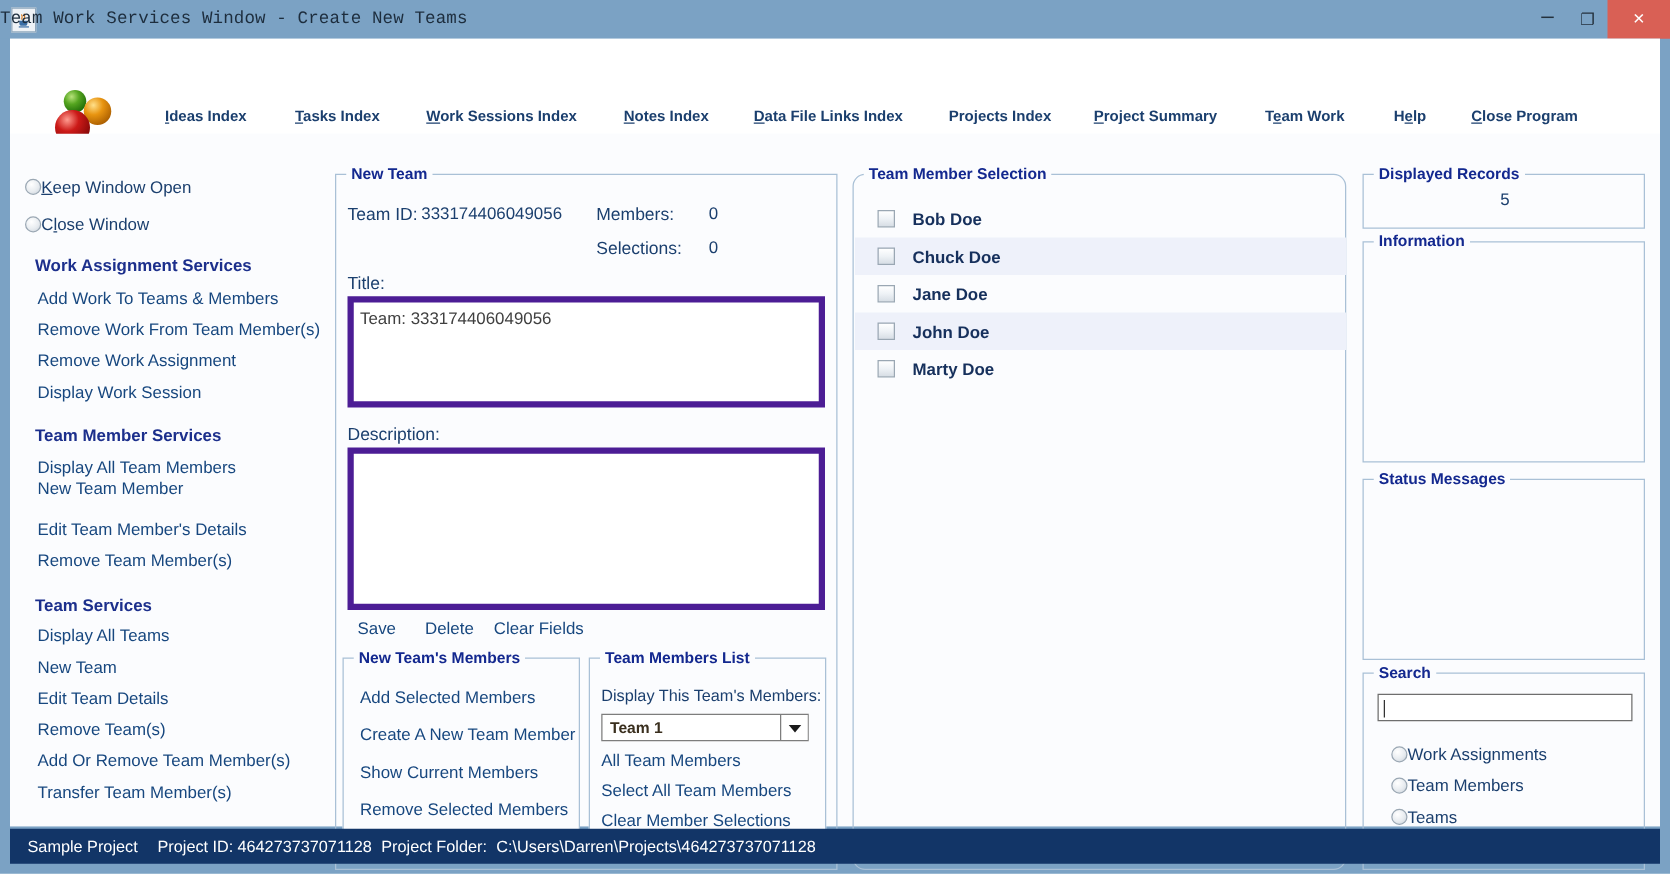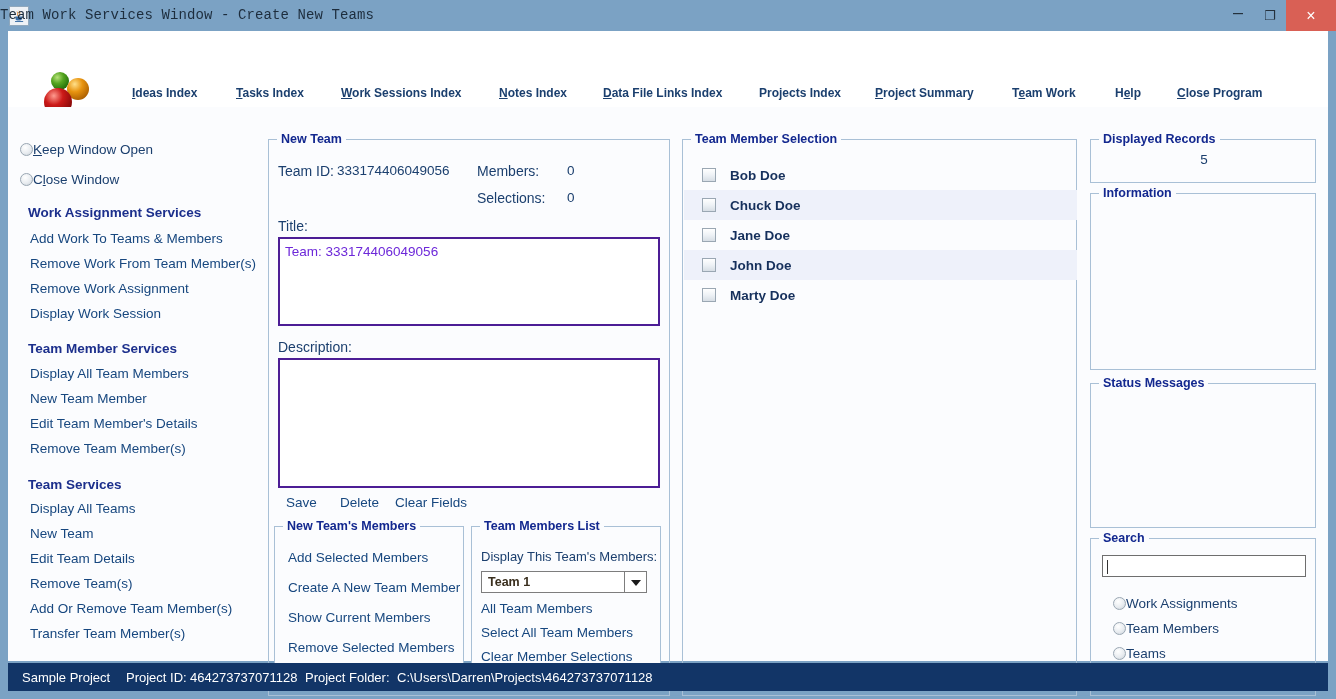--- a/index.html
+++ b/index.html
@@ -184,24 +184,24 @@
   }
   .val {
     position: absolute;
     font-size: 13.5px;
     color: #1b3f6e;
     white-space: nowrap;
   }
   .textbox {
     position: absolute;
     background: #ffffff;
-    border: 2px solid #4c1d95;
-    box-sizing: border-box;
-    font-size: 13.5px;
-    color: #6d28d9;
+    border: 5px solid #4c1d95;
+    box-sizing: border-box;
+    font-size: 13.5px;
+    color: #404040;
     padding: 4px 5px;
     overflow: hidden;
     line-height: 17px;
   }
   .linkbtn {
     position: absolute;
     font-size: 13.5px;
     color: #17477f;
     white-space: nowrap;
     cursor: default;
@@ -380,21 +380,21 @@
         </div>
 
         <div class="side-head" style="top:98px">Work Assignment Services</div>
         <div class="side-link" style="top:124px">Add Work To Teams &amp; Members</div>
         <div class="side-link" style="top:149px">Remove Work From Team Member(s)</div>
         <div class="side-link" style="top:174px">Remove Work Assignment</div>
         <div class="side-link" style="top:199px">Display Work Session</div>
 
         <div class="side-head" style="top:234px">Team Member Services</div>
         <div class="side-link" style="top:259px">Display All Team Members</div>
-        <div class="side-link" style="top:284px">New Team Member</div>
+        <div class="side-link" style="top:276px">New Team Member</div>
         <div class="side-link" style="top:309px">Edit Team Member's Details</div>
         <div class="side-link" style="top:334px">Remove Team Member(s)</div>
 
         <div class="side-head" style="top:370px">Team Services</div>
         <div class="side-link" style="top:394px">Display All Teams</div>
         <div class="side-link" style="top:419px">New Team</div>
         <div class="side-link" style="top:444px">Edit Team Details</div>
         <div class="side-link" style="top:469px">Remove Team(s)</div>
         <div class="side-link" style="top:494px">Add Or Remove Team Member(s)</div>
         <div class="side-link" style="top:519px">Transfer Team Member(s)</div>
@@ -436,21 +436,21 @@
           <div class="combo" style="left:9px; top:44px; width:166px; height:22px;">
             <div class="combo-text">Team 1</div>
             <div class="combo-arrow"></div>
           </div>
           <div class="linkbtn" style="left:9px; top:74px;">All Team Members</div>
           <div class="linkbtn" style="left:9px; top:98px;">Select All Team Members</div>
           <div class="linkbtn" style="left:9px; top:122px;">Clear Member Selections</div>
         </div>
       </div>
 
-      <div class="groupbox" style="left:674px; top:32px; width:395px; height:557px;">
+      <div class="groupbox" style="left:674px; top:32px; width:395px; height:557px;border-radius:10px;">
         <div class="gb-title">Team Member Selection</div>
 
         <div class="member-row" style="top:20px; width:393px;">
           <span class="checkbox"></span>
           <span class="member-name">Bob Doe</span>
         </div>
         <div class="member-row" style="top:80px; width:393px;">
           <span class="checkbox"></span>
           <span class="member-name">Jane Doe</span>
         </div>

